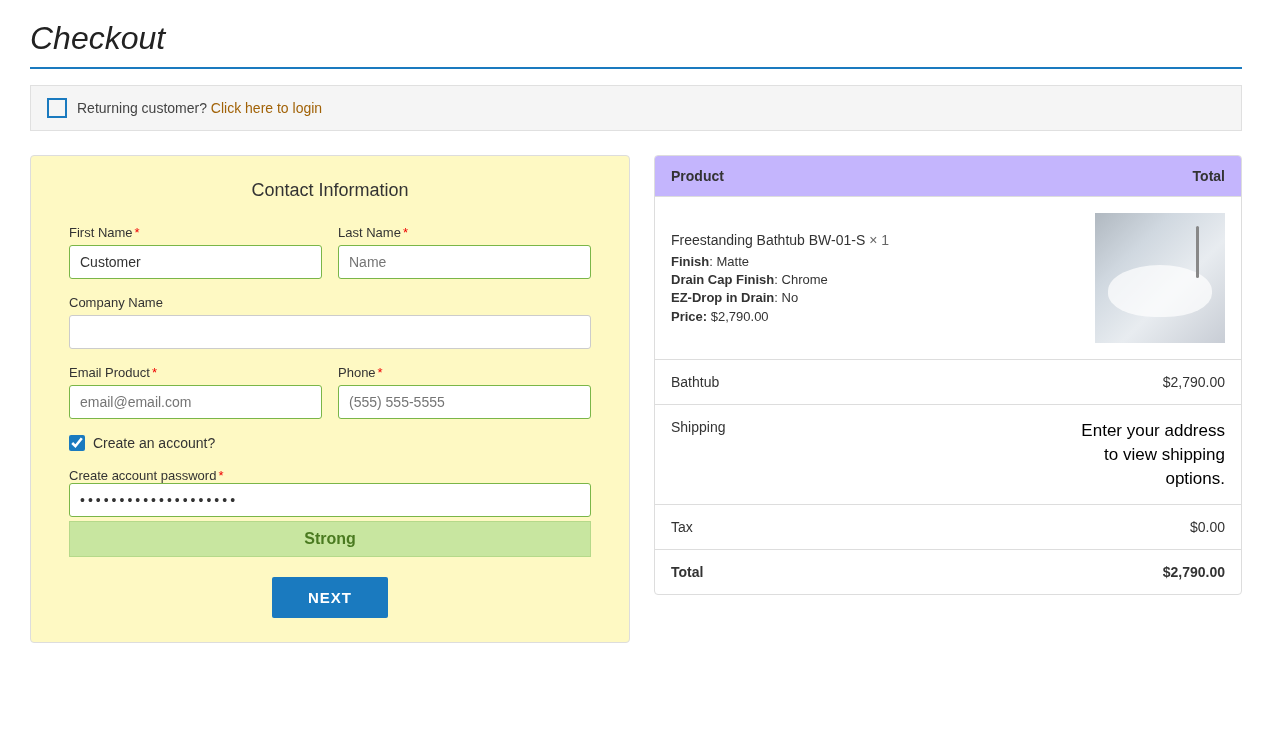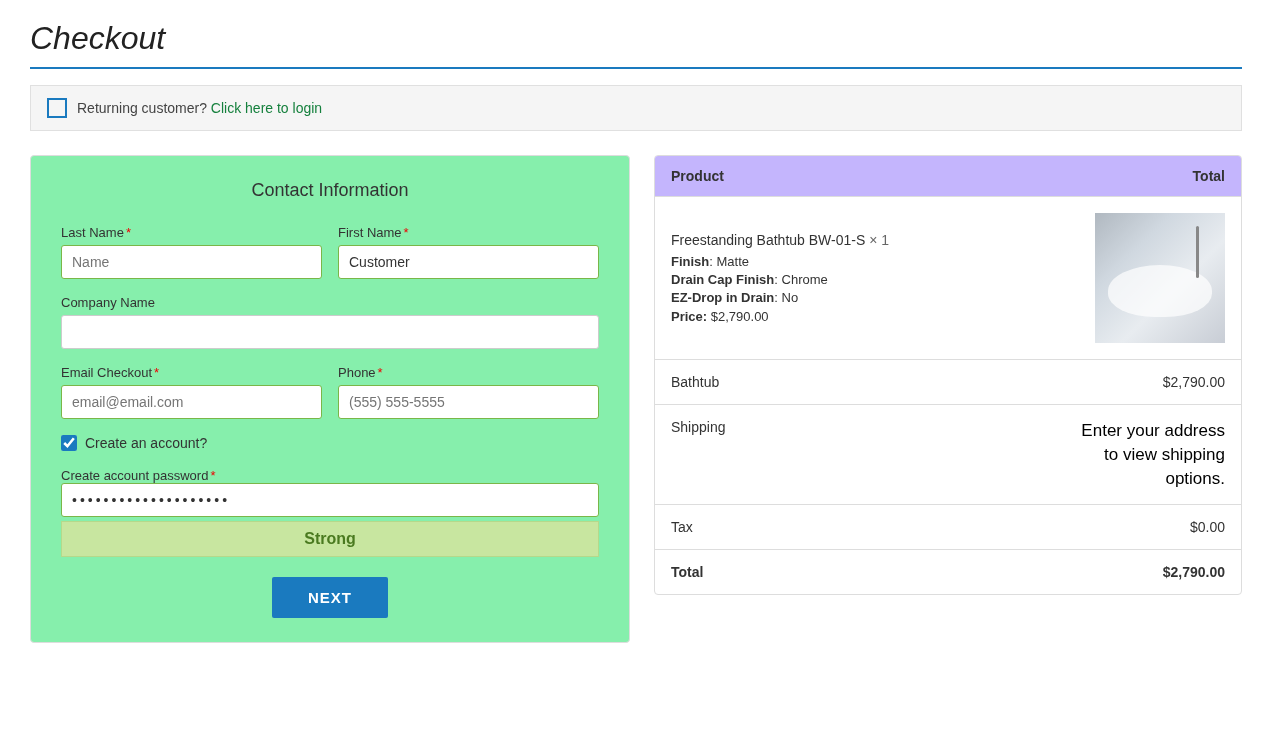--- a/index.html
+++ b/index.html
@@ -41,34 +41,34 @@
       display: flex;
       align-items: center;
       justify-content: center;
       flex-shrink: 0;
     }
     .returning-customer-text {
       color: #444;
       font-size: 14px;
     }
     .returning-customer-text a {
-      color: #15803d;
+      color: #a16207;
       text-decoration: none;
     }
     .main-layout {
       display: flex;
       gap: 24px;
       align-items: flex-start;
     }
     .contact-form-panel {
       flex: 0 0 600px;
       border: 1px solid #ddd;
       border-radius: 4px;
-      padding: 24px 30px;
-      background: #86efac;
+      padding: 24px 38px;
+      background: #fef9c3;
     }
     .form-section-title {
       text-align: center;
       font-size: 18px;
       font-weight: normal;
       color: #333;
       margin-bottom: 24px;
     }
     .form-row {
       display: flex;
@@ -287,43 +287,43 @@
   </div>
 
   <div class="main-layout">
 
     <div class="contact-form-panel">
       <h2 class="form-section-title">Contact Information</h2>
 
       <div class="form-row">
         <div class="form-group">
           <label class="form-label">
+            <span>First Name</span><span class="required-star">*</span>
+          </label>
+          <input type="text" class="form-input" value="Customer" style="">
+        </div>
+        <div class="form-group">
+          <label class="form-label">
             <span>Last Name</span><span class="required-star">*</span>
           </label>
           <input type="text" class="form-input" placeholder="Name" style="">
-        </div>
-        <div class="form-group">
-          <label class="form-label">
-            <span>First Name</span><span class="required-star">*</span>
-          </label>
-          <input type="text" class="form-input" value="Customer" style="">
         </div>
       </div>
 
       <div class="form-row">
         <div class="form-group full-width">
           <label class="form-label">Company Name</label>
           <input type="text" class="form-input company-input" style="">
         </div>
       </div>
 
       <div class="form-row">
         <div class="form-group">
           <label class="form-label">
-            <span>Email Checkout</span><span class="required-star">*</span>
+            <span>Email Product</span><span class="required-star">*</span>
           </label>
           <input type="email" class="form-input" placeholder="email@email.com" style="">
         </div>
         <div class="form-group">
           <label class="form-label">
             <span>Phone</span><span class="required-star">*</span>
           </label>
           <input type="tel" class="form-input" placeholder="(555) 555-5555" style="">
         </div>
       </div>

